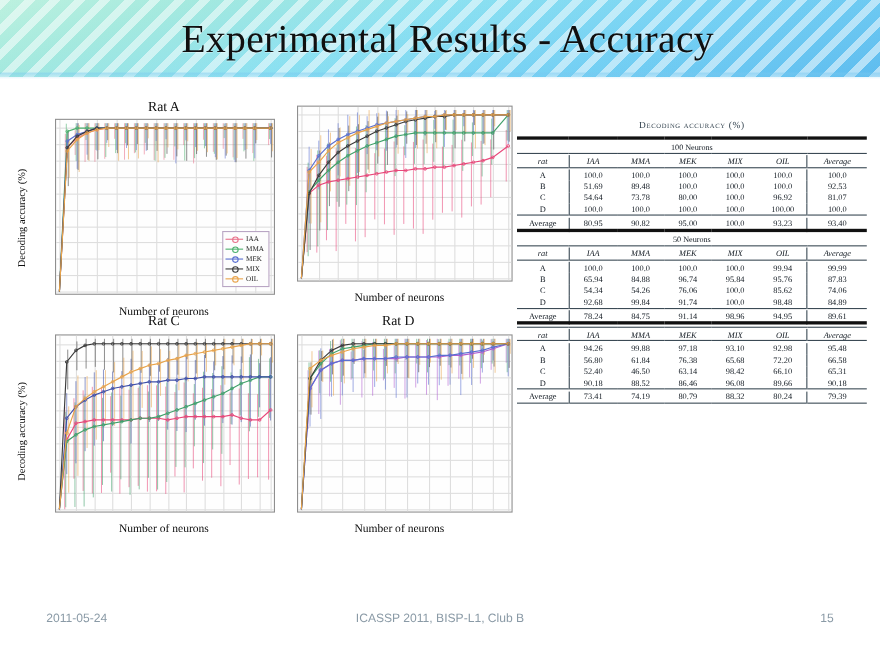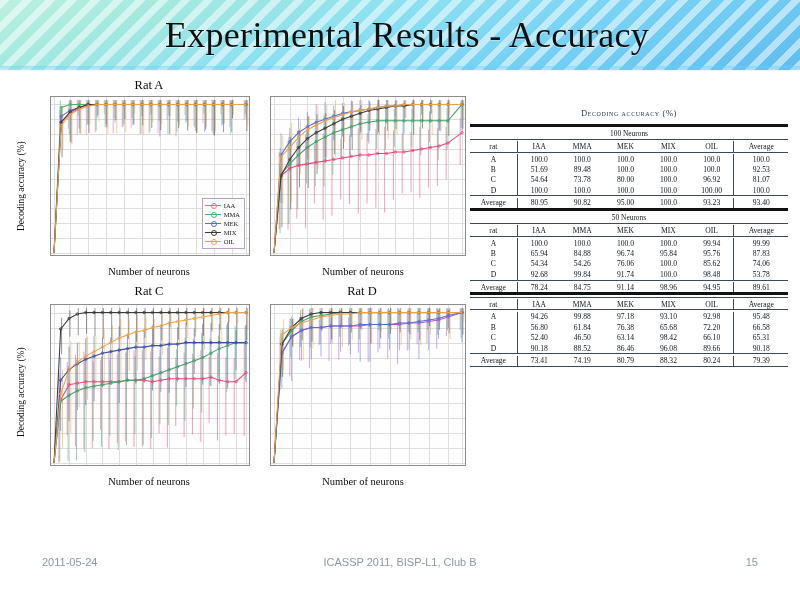--- a/index.html
+++ b/index.html
@@ -25,21 +25,21 @@
     padding-left:14px;box-sizing:border-box;
   }
   .banner-bottom-fade{
     position:absolute;left:0;top:66px;width:800px;height:6px;
     background:linear-gradient(to bottom, rgba(120,200,240,0.5), rgba(255,255,255,0));
   }
 
   
   .charts{position:absolute;left:16px;top:78px;width:452px;height:420px;}
   .chart-cell{position:absolute;}
-  .c-a{left:0;   top:0;   width:240px;height:206px;}
+  .c-a{left:0;   top:12px;   width:240px;height:206px;}
   .c-b{left:240px;top:0;  width:212px;height:206px;}
   .c-c{left:0;   top:206px;width:240px;height:212px;}
   .c-d{left:240px;top:206px;width:212px;height:212px;}
 
   .chart-title{
     position:absolute;top:0;left:0;right:0;text-align:center;
     font-family:"Liberation Serif", serif;font-size:12.5px;color:#0d0d0d;
   }
   .c-a .chart-title,.c-c .chart-title{padding-left:26px;}
 
@@ -106,21 +106,21 @@
   }
   .rule-thick td{
     border-top:3px solid #111;padding:0;height:0;line-height:0;font-size:0;
   }
   .rule-thin td{
     border-top:1px solid #3b4a55;padding:0;height:0;line-height:0;font-size:0;
   }
   .grouphdr td{
     text-align:center;font-size:7.4px;padding:1.2px 0 1.8px 0;color:#101820;
   }
-  .colhdr td{padding:1.2px 2px 1.6px 2px;}
+  .colhdr td{padding:1.2px 2px 1.6px 2px;font-style:italic;}
   .colhdr td.ratcol{border-right:1px solid #3b4a55;}
   .colhdr td.avgcol{border-left:1px solid #3b4a55;}
   .datarow td.ratcol{border-right:1px solid #3b4a55;}
   .datarow td.avgcol{border-left:1px solid #3b4a55;}
   td.ratcol{width:46px;}
   td.avgcol{width:54px;}
   td.dcol{width:43px;}
   .avgrow td{padding-top:1.4px;}
 
   
@@ -1371,21 +1371,21 @@
           <td class="dcol">85.62</td>
           <td class="avgcol">74.06</td>
         </tr>
         <tr class="datarow">
           <td class="ratcol">D</td>
           <td class="dcol">92.68</td>
           <td class="dcol">99.84</td>
           <td class="dcol">91.74</td>
           <td class="dcol">100.0</td>
           <td class="dcol">98.48</td>
-          <td class="avgcol">53.78</td>
+          <td class="avgcol">84.89</td>
         </tr>
         <tr class="rule-thin">
           <td colspan="7"></td>
         </tr>
         <tr class="datarow avgrow">
           <td class="ratcol">Average</td>
           <td class="dcol">78.24</td>
           <td class="dcol">84.75</td>
           <td class="dcol">91.14</td>
           <td class="dcol">98.96</td>

